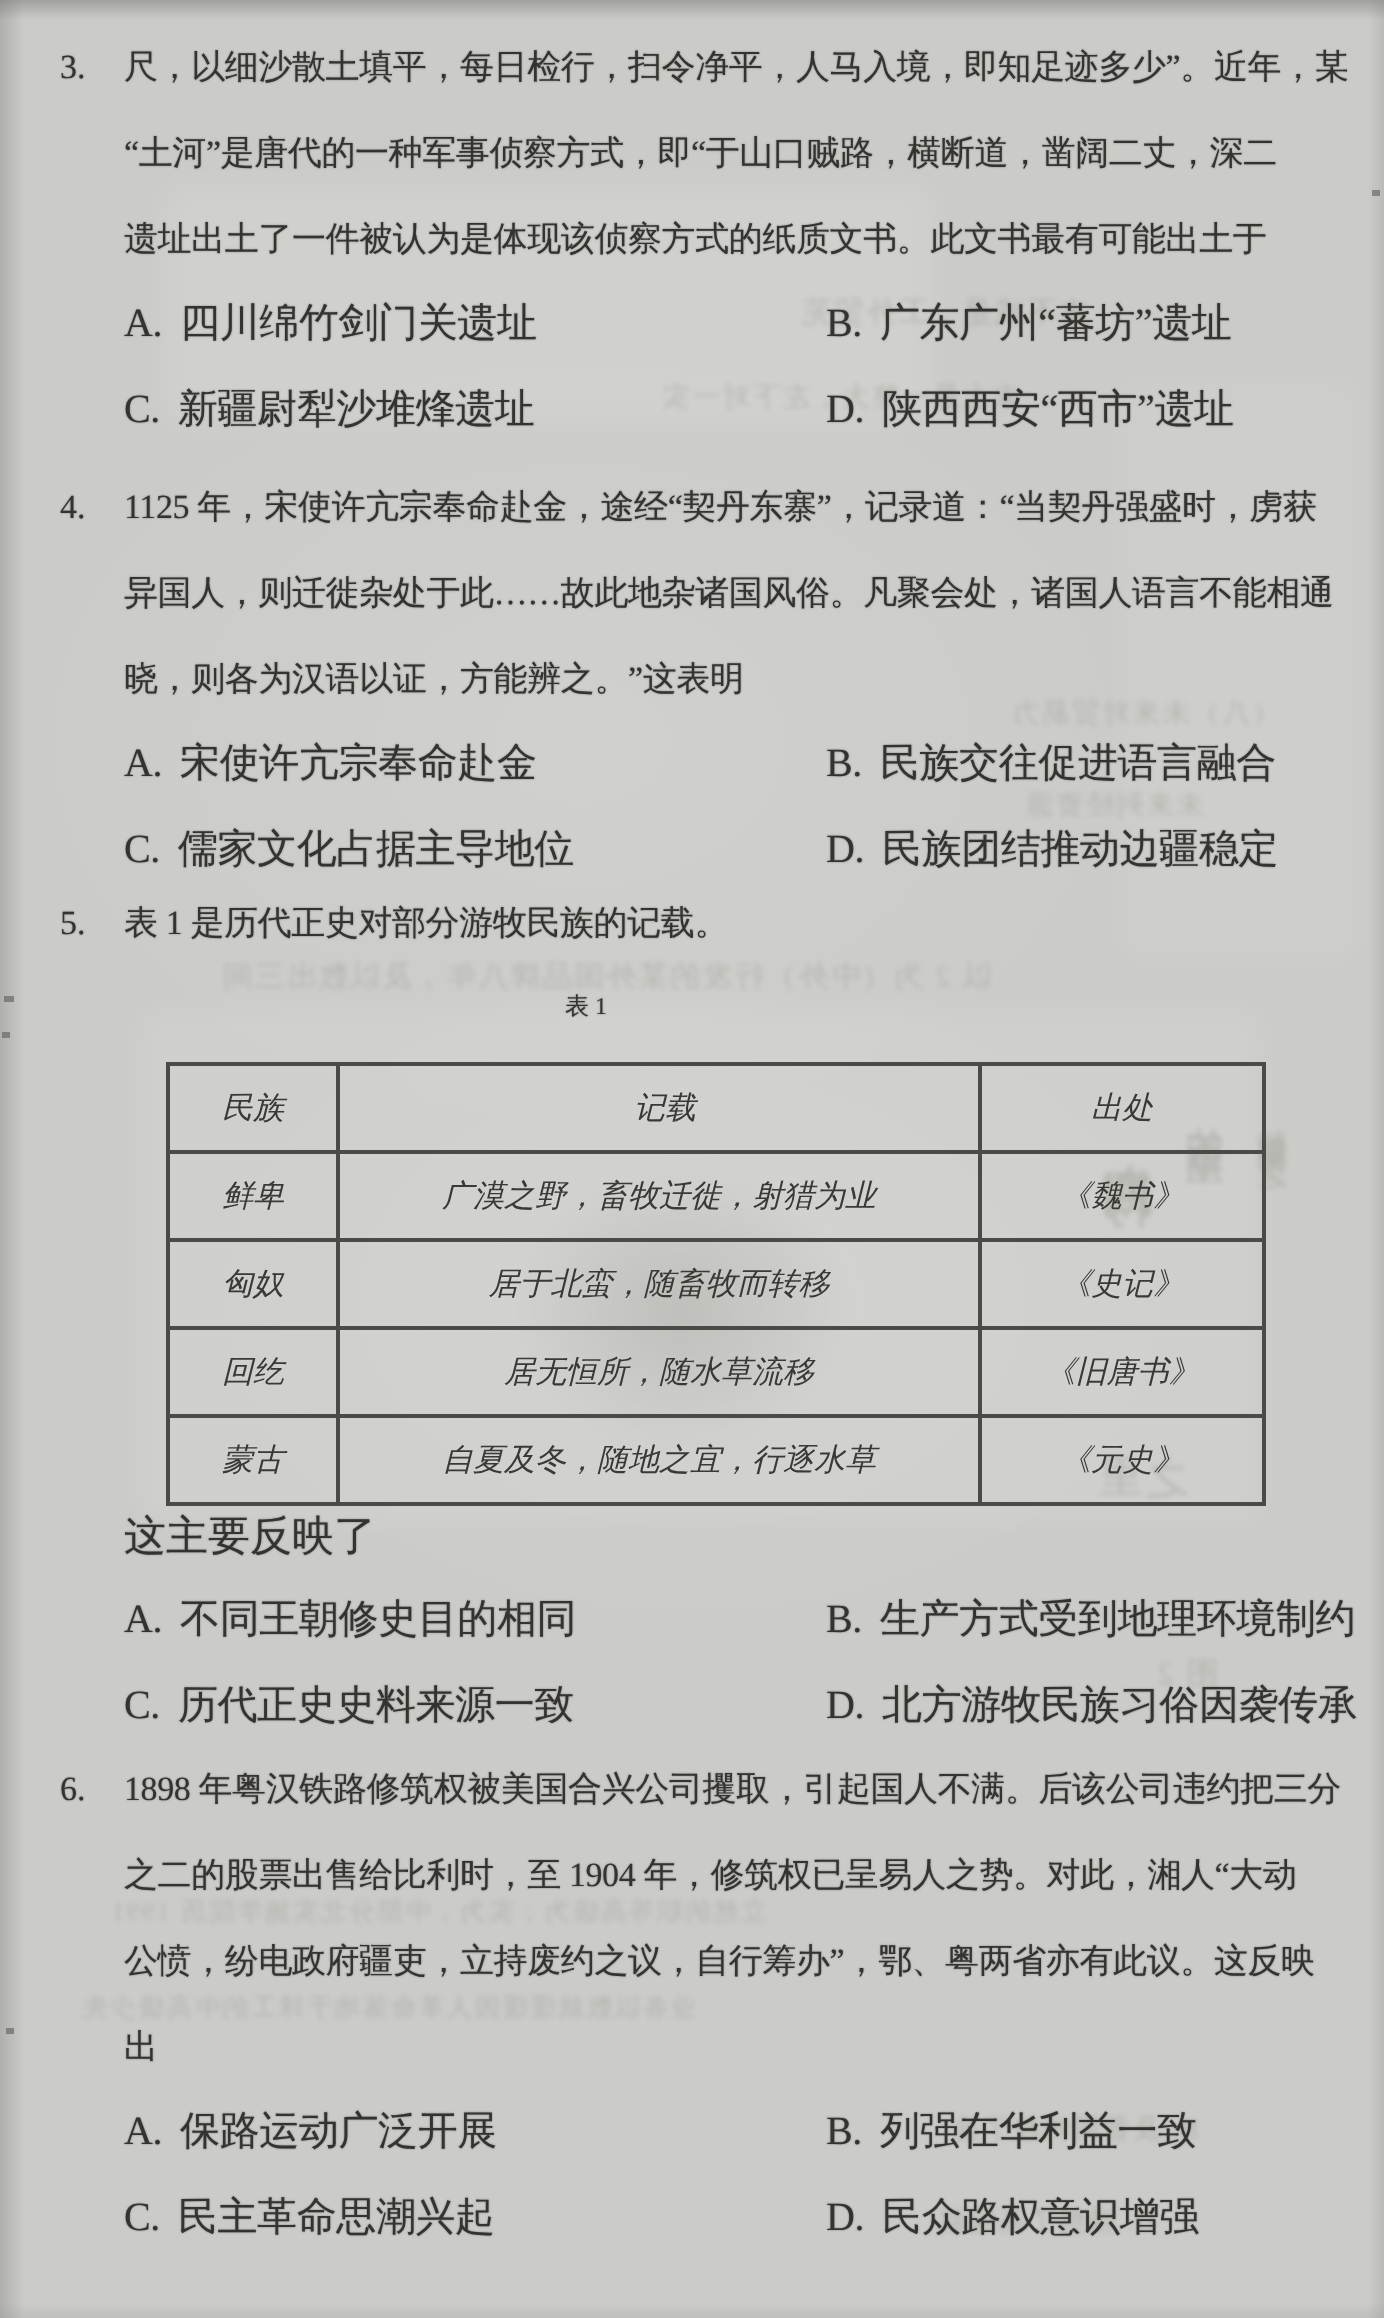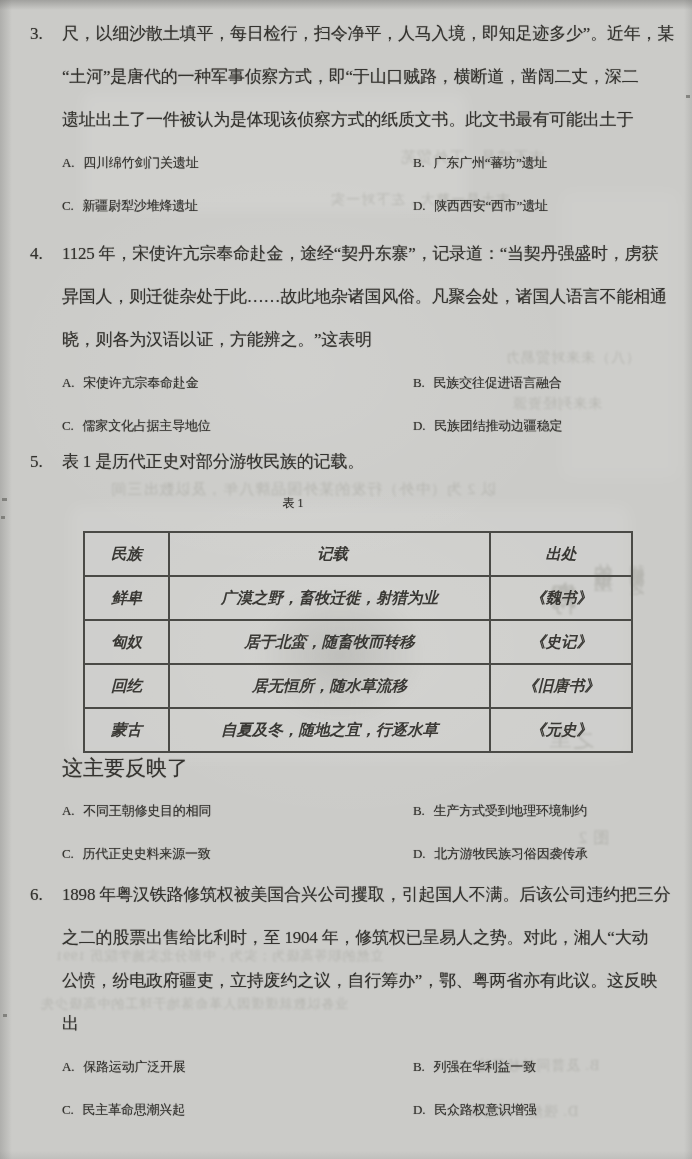--- a/index.html
+++ b/index.html
@@ -26,32 +26,32 @@
   .patch.p3{ left:560px; top:190px; width:120px; height:290px; background:rgba(255,255,255,.06); }
   .blob{ position:absolute; left:255px; top:585px; width:170px; height:140px;
          background:radial-gradient(ellipse at center, rgba(140,140,134,.28), rgba(140,140,134,0) 70%);
          filter:blur(3px); }
 
   .q{ position:absolute; left:30px; width:640px; display:flex; }
   .qnum{ width:32px; flex:none; font-size:17px; line-height:43px; }
   .qbody{ flex:1; }
   .line{ height:43px; line-height:43px; font-size:17px; letter-spacing:-0.2px; white-space:nowrap; }
   .optrow{ height:43px; line-height:43px; display:flex; }
-  .opt{ white-space:nowrap; font-size:13px; letter-spacing:-0.2px; }
+  .opt{ white-space:nowrap; font-size:20px; letter-spacing:-0.2px; }
   .opt.left{ width:351px; flex:none; }
   .optlabel{ margin-right:9px; }
 
   #q3{ top:12px; }
   #q4{ top:232px; }
   #q5-stem{ top:440px; }
   #tbl-caption{ position:absolute; left:113px; top:492px; width:360px;
                 text-align:center; font-size:12px; height:22px; line-height:22px; }
   #tbl{ position:absolute; left:83px; top:531px; border-collapse:collapse; table-layout:fixed; }
   #tbl td,#tbl th{ border:2px solid #4a4a46; height:42px; padding:0 4px;
-                   text-align:center; font-size:15.5px; font-style:italic; font-weight:bold;
+                   text-align:center; font-size:15.5px; font-style:italic; font-weight:normal;
                    letter-spacing:0; color:#3a3935; overflow:hidden; }
   #tbl .c1{ width:75px; } #tbl .c2{ width:305px;padding-left:10px; } #tbl .c3{ width:132px;margin-top:44px; }
   #q5-tail{ position:absolute; left:62px; top:757px; font-size:21px; height:22px; line-height:22px; }
   #q5-opts{ top:789px; }
   #q6{ top:873px; }
 
   .bleed-frag{
     position:absolute; color:#97978f; opacity:.42;
     transform:scaleX(-1); filter:blur(1.3px);
     white-space:nowrap; letter-spacing:1px; line-height:1.2;

